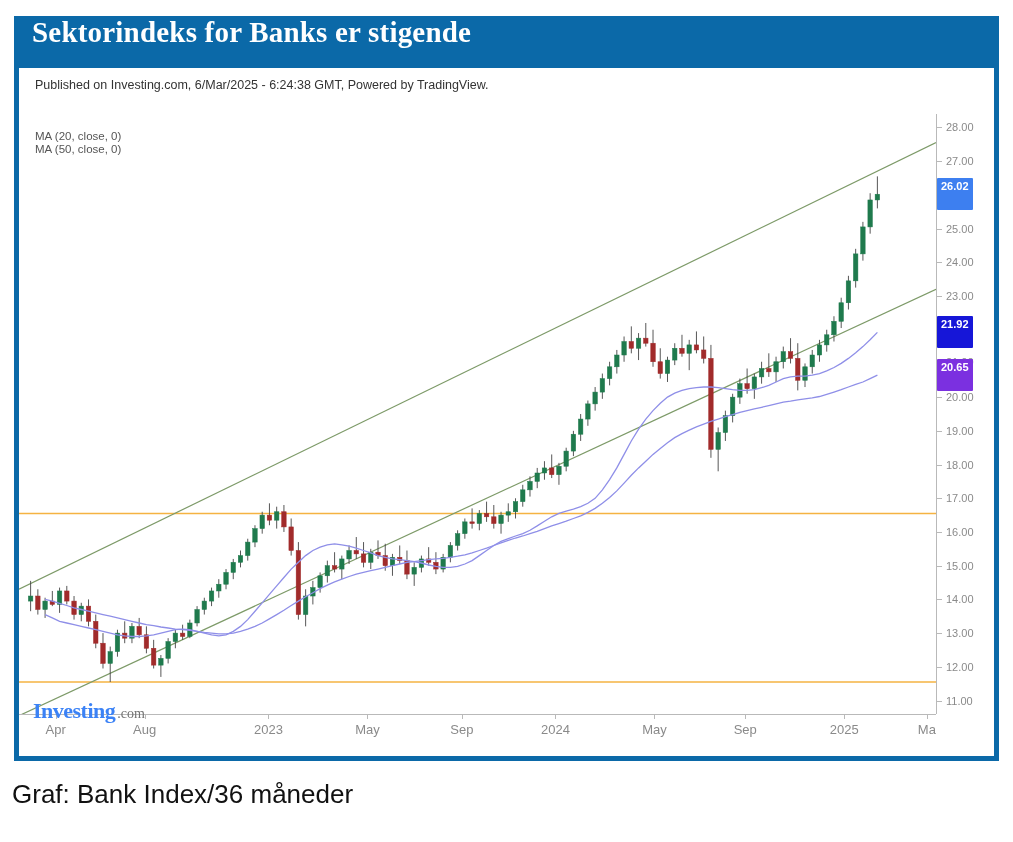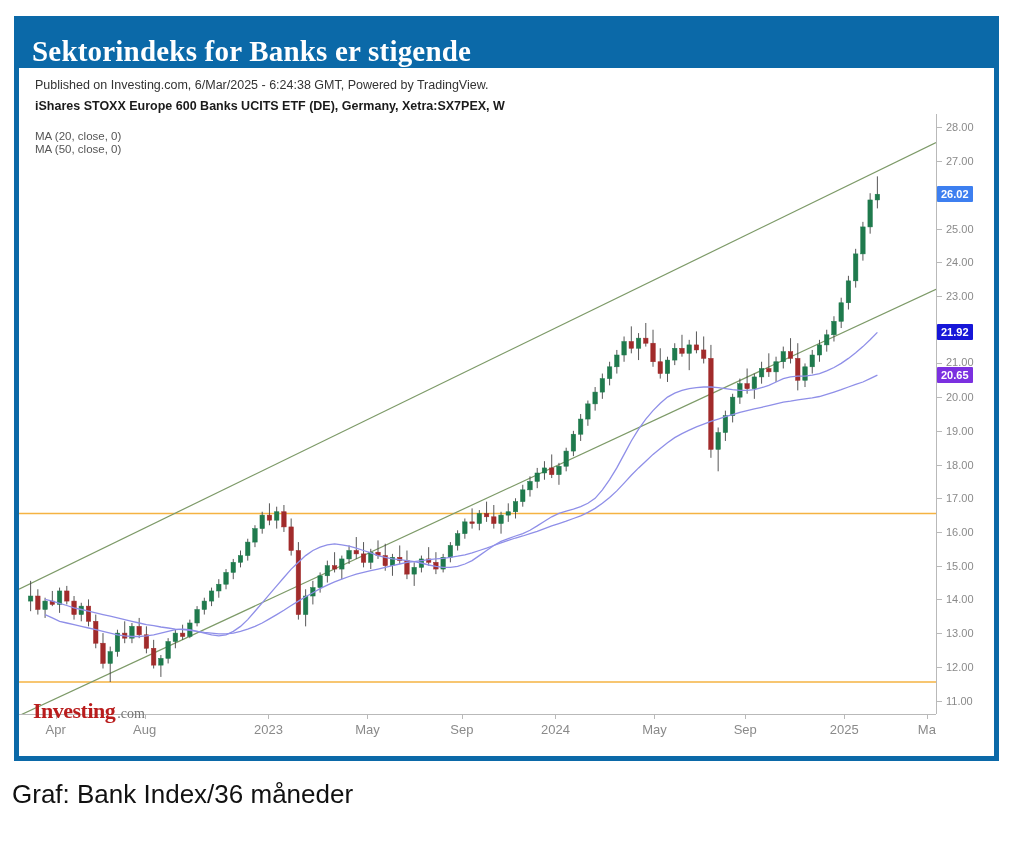--- a/index.html
+++ b/index.html
@@ -5,21 +5,21 @@
   html,body{margin:0;padding:0;background:#ffffff;}
   body{width:1013px;height:842px;font-family:"Liberation Sans",sans-serif;overflow:hidden;}
 
   #root{position:relative;width:1013px;height:842px;background:#ffffff;}
 
   
   .card{position:absolute;left:14px;top:16px;width:985px;height:745px;
         background:#0b69a8;box-sizing:border-box;
         border:5px solid #0b69a8;}
   .card-title{position:absolute;left:14px;top:16px;width:985px;height:52px;
-        display:flex;align-items:flex-end;box-sizing:border-box;padding-left:18px;}
+        display:flex;align-items:flex-start;box-sizing:border-box;padding-left:18px;}
   .card-title span{color:#ffffff;font-size:29px;font-weight:bold;
         font-family:"Liberation Serif",serif;letter-spacing:.2px;}
 
   .chart-area{position:absolute;left:19px;top:68px;width:975px;height:688px;
         background:#ffffff;overflow:hidden;}
 
   
   .meta1{position:absolute;left:16px;top:10px;font-size:12.5px;color:#333;white-space:nowrap;}
   .meta2{position:absolute;left:16px;top:31px;font-size:12.5px;color:#1a1a1a;font-weight:bold;white-space:nowrap;}
 
@@ -31,34 +31,34 @@
   .plot{position:absolute;left:0px;top:46px;width:917px;height:600px;}
   .plot svg{display:block;}
 
   
   .price-axis{position:absolute;left:917px;top:46px;width:58px;height:600px;}
   .axis-line{position:absolute;left:0px;top:0px;width:1px;height:600px;background:#b9b9b9;}
   .ptick{position:absolute;left:0px;width:6px;height:1px;background:#b9b9b9;}
   .plabel{position:absolute;left:10px;font-size:11px;color:#8a8a8a;
           transform:translateY(-50%);white-space:nowrap;}
 
-  .pbadge{position:absolute;left:1px;height:16px;line-height:16px;padding:0 4px;
+  .pbadge{position:absolute;left:1px;height:32px;line-height:16px;padding:0 4px;
           font-size:11px;color:#ffffff;font-weight:bold;border-radius:1px;
           transform:translateY(-50%);white-space:nowrap;}
 
   
   .time-axis{position:absolute;left:0px;top:646px;width:975px;height:40px;}
   .time-line{position:absolute;left:0px;top:0px;width:917px;height:1px;background:#b9b9b9;}
   .ttick{position:absolute;top:0px;width:1px;height:5px;background:#b9b9b9;}
   .tlabel{position:absolute;top:8px;font-size:13px;color:#8a8a8a;
           transform:translateX(-50%);white-space:nowrap;}
 
   
   .watermark{position:absolute;left:14px;bottom:32px;display:flex;align-items:baseline;}
-  .wm-main{font-size:22px;font-weight:bold;color:#b91c1c;
+  .wm-main{font-size:22px;font-weight:bold;color:#3b82f6;
            font-family:"Liberation Serif",serif;letter-spacing:-.5px;}
   .wm-com{font-size:14px;color:#737373;margin-left:2px;
            font-family:"Liberation Serif",serif;}
 
   
   .caption{position:absolute;left:12px;top:779px;font-size:26px;color:#111;
            font-family:"Liberation Sans",sans-serif;white-space:nowrap;}
 </style>
 </head>
 <body>
@@ -67,21 +67,20 @@
 
   <div class="card"></div>
 
   <div class="card-title">
     <span>Sektorindeks for Banks er stigende</span>
   </div>
 
   <div class="chart-area">
 
     <div class="meta1">Published on Investing.com, 6/Mar/2025 - 6:24:38 GMT, Powered by TradingView.</div>
-    <div class="meta2">iShares STOXX Europe 600 Banks UCITS ETF (DE), Germany, Xetra:SX7PEX, W</div>
 
     <div class="ma-legend">
       <div>MA (20, close, 0)</div>
       <div>MA (50, close, 0)</div>
     </div>
 
     <div class="plot">
       <svg id="plot-svg" width="917" height="600" viewBox="0 0 917 600">
         <g id="g-levels">
             <line x1="0" y1="399.43820224719093" x2="917" y2="399.43820224719093" stroke="#f5b342" stroke-width="1.6"></line>

